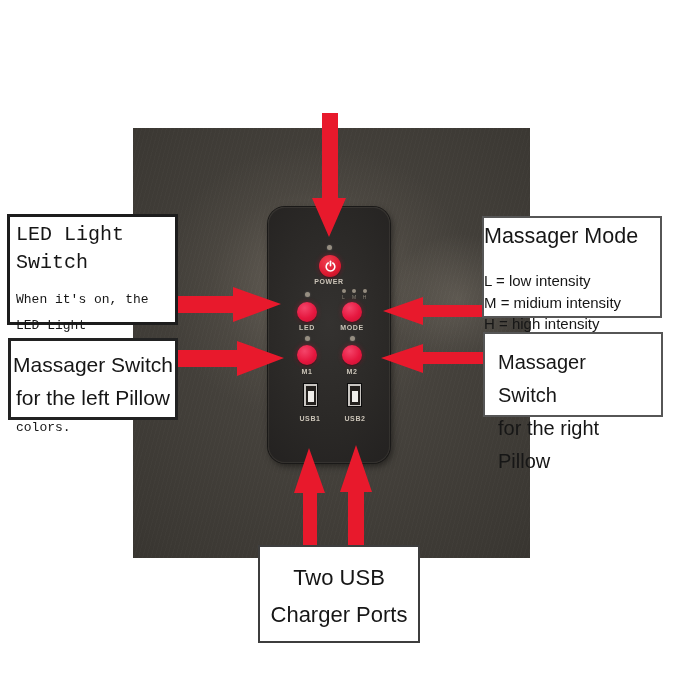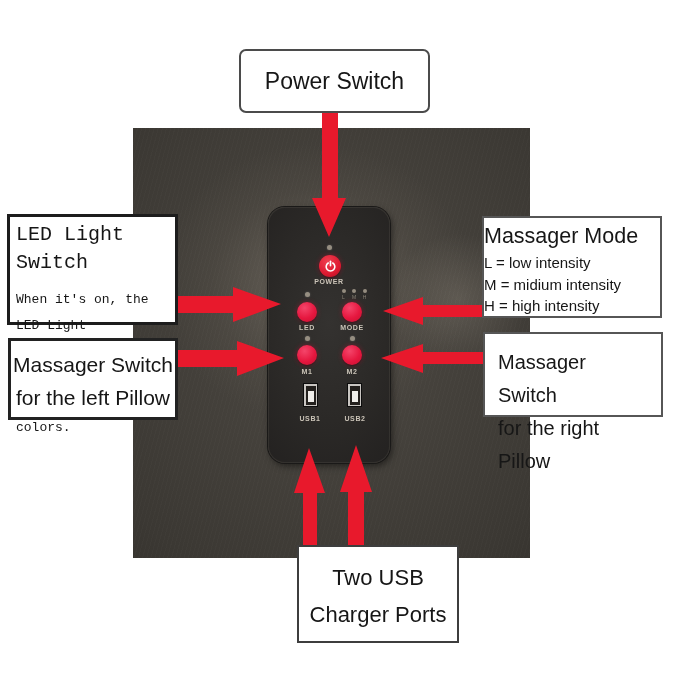--- a/index.html
+++ b/index.html
@@ -69,25 +69,25 @@
   .callout{position:absolute;background:#ffffff;box-sizing:border-box;}
   #box-power{left:239px;top:49px;width:191px;height:64px;border:2px solid #4b4b4b;border-radius:7px;
     display:flex;align-items:center;justify-content:center;font-size:23px;}
   #box-led{left:7px;top:214px;width:171px;height:111px;border:3px solid #1d1d1d;padding:4px 6px;font-family:Liberation Mono, monospace;}
   #box-led .title{font-size:20px;line-height:28px;}
   #box-led .body{font-size:13px;line-height:25.5px;margin-top:10px;white-space:pre-line;}
   #box-left-mass{left:8px;top:338px;width:170px;height:82px;border:3px solid #222222;
     text-align:center;font-size:21px;line-height:33px;padding-top:7px;white-space:pre-line;}
   #box-mode{left:482px;top:216px;width:180px;height:102px;border:2px solid #565656;padding:4px 0;}
   #box-mode .title{font-size:21.5px;line-height:28px;}
-  #box-mode .body{font-size:15px;line-height:21.5px;margin-top:2px;white-space:pre-line;}
+  #box-mode .body{font-size:15px;line-height:21.5px;margin-top:20px;white-space:pre-line;}
   #box-right-mass{left:483px;top:332px;width:180px;height:85px;border:2px solid #565656;
     padding:12px 13px;font-size:20px;line-height:33px;white-space:pre-line;}
   #box-usb{left:258px;top:545px;width:162px;height:98px;border:2px solid #3e3e3e;
-    text-align:center;font-size:22px;line-height:37px;padding-top:12px;white-space:pre-line;margin-left:39px;}
+    text-align:center;font-size:22px;line-height:37px;padding-top:12px;white-space:pre-line;}
 </style>
 </head>
 <body>
 
 <div class="stage">
 
   <div class="leather"></div>
 
   <div class="panel">
 
@@ -148,23 +148,20 @@
   </div>
 
   <div class="arrow" id="arrow-power"></div>
   <div class="arrow" id="arrow-led"></div>
   <div class="arrow" id="arrow-m1"></div>
   <div class="arrow" id="arrow-mode"></div>
   <div class="arrow" id="arrow-m2"></div>
   <div class="arrow" id="arrow-usb1"></div>
   <div class="arrow" id="arrow-usb2"></div>
 
-  <div class="callout" id="box-power">
-    <span>Power Switch</span>
-  </div>
 
   <div class="callout" id="box-led">
     <div class="title">LED Light Switch</div>
     <div class="body">When it's on, the LED Light
 will automatically cycle
 among different colors.</div>
   </div>
 
   <div class="callout" id="box-left-mass">Massager Switch
 for the left Pillow</div>

